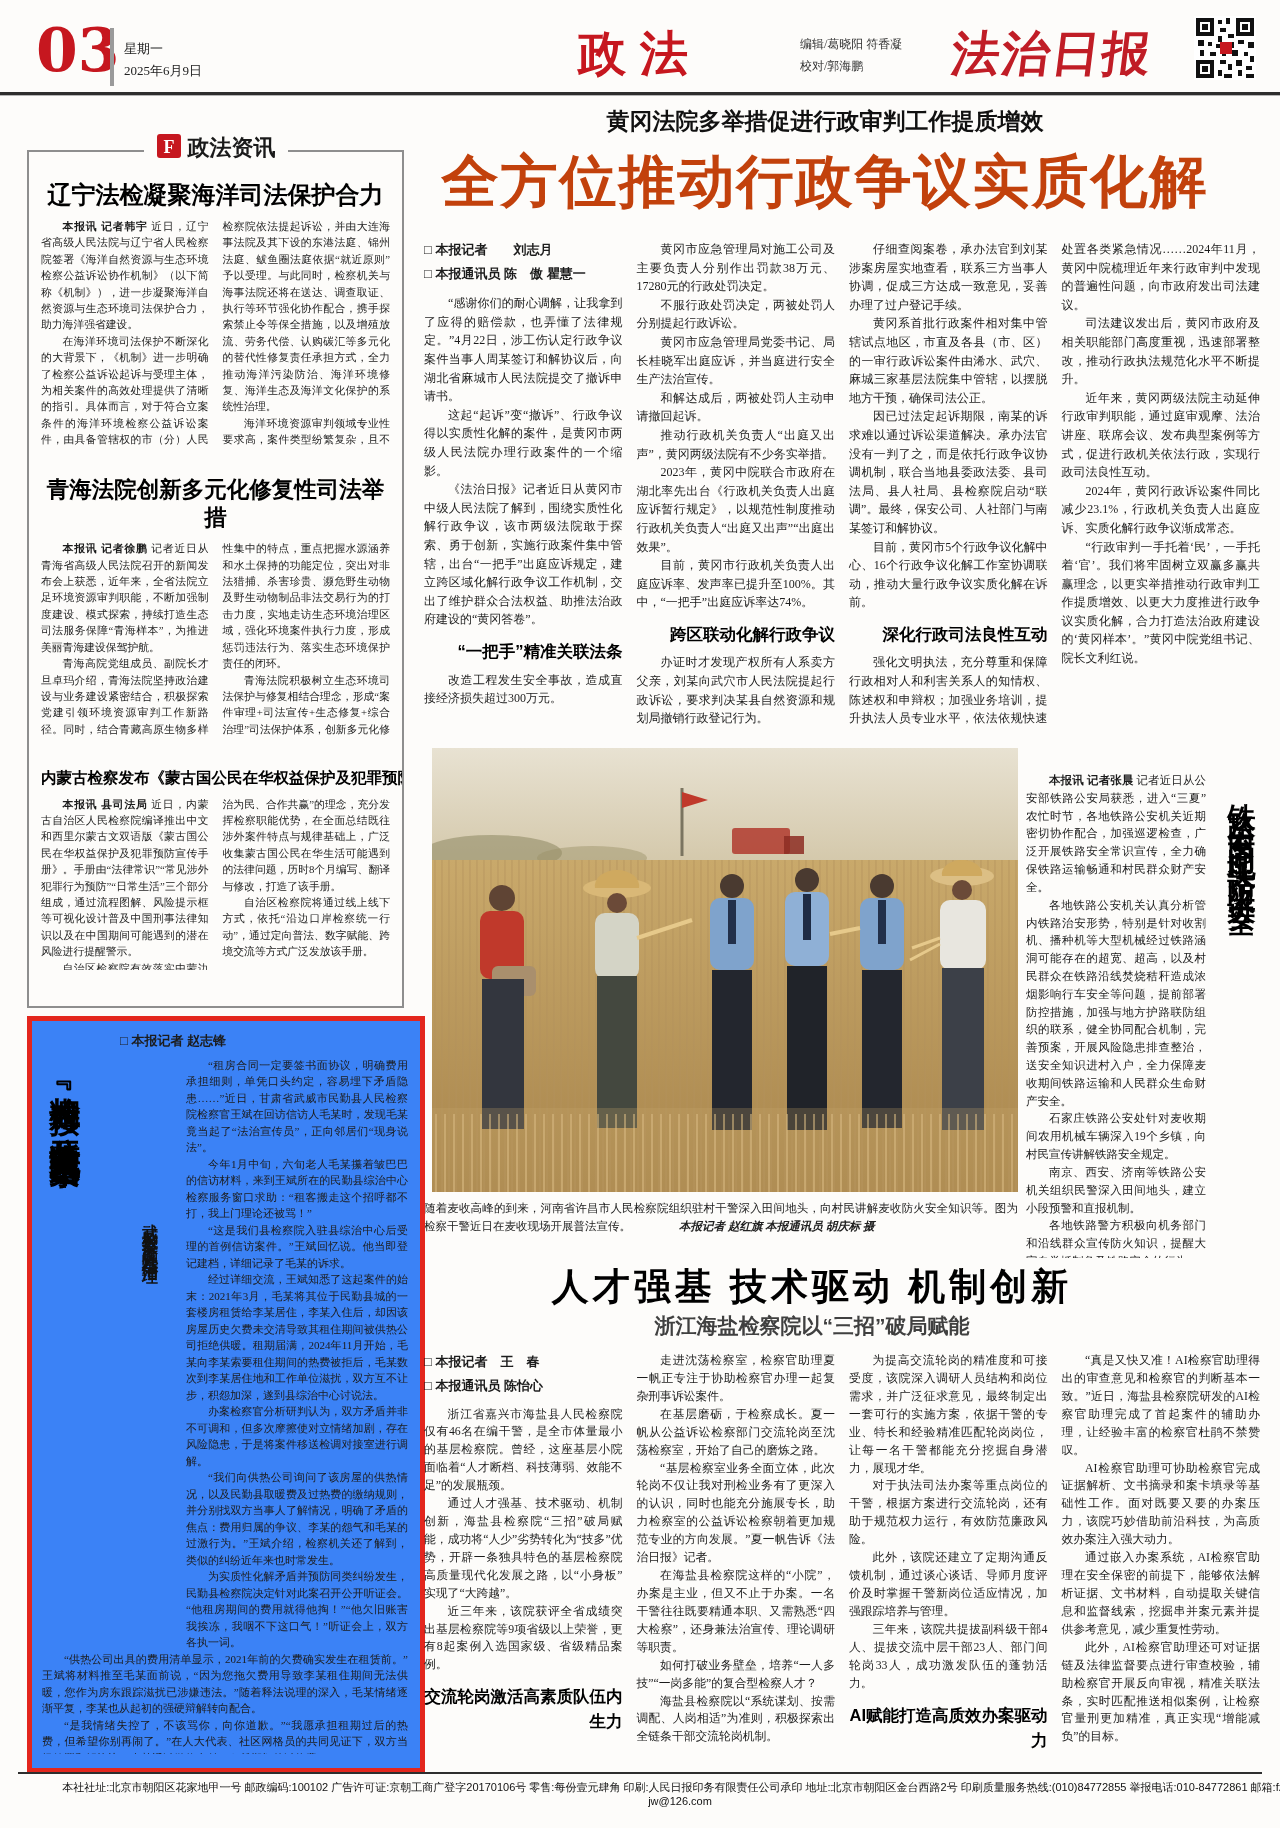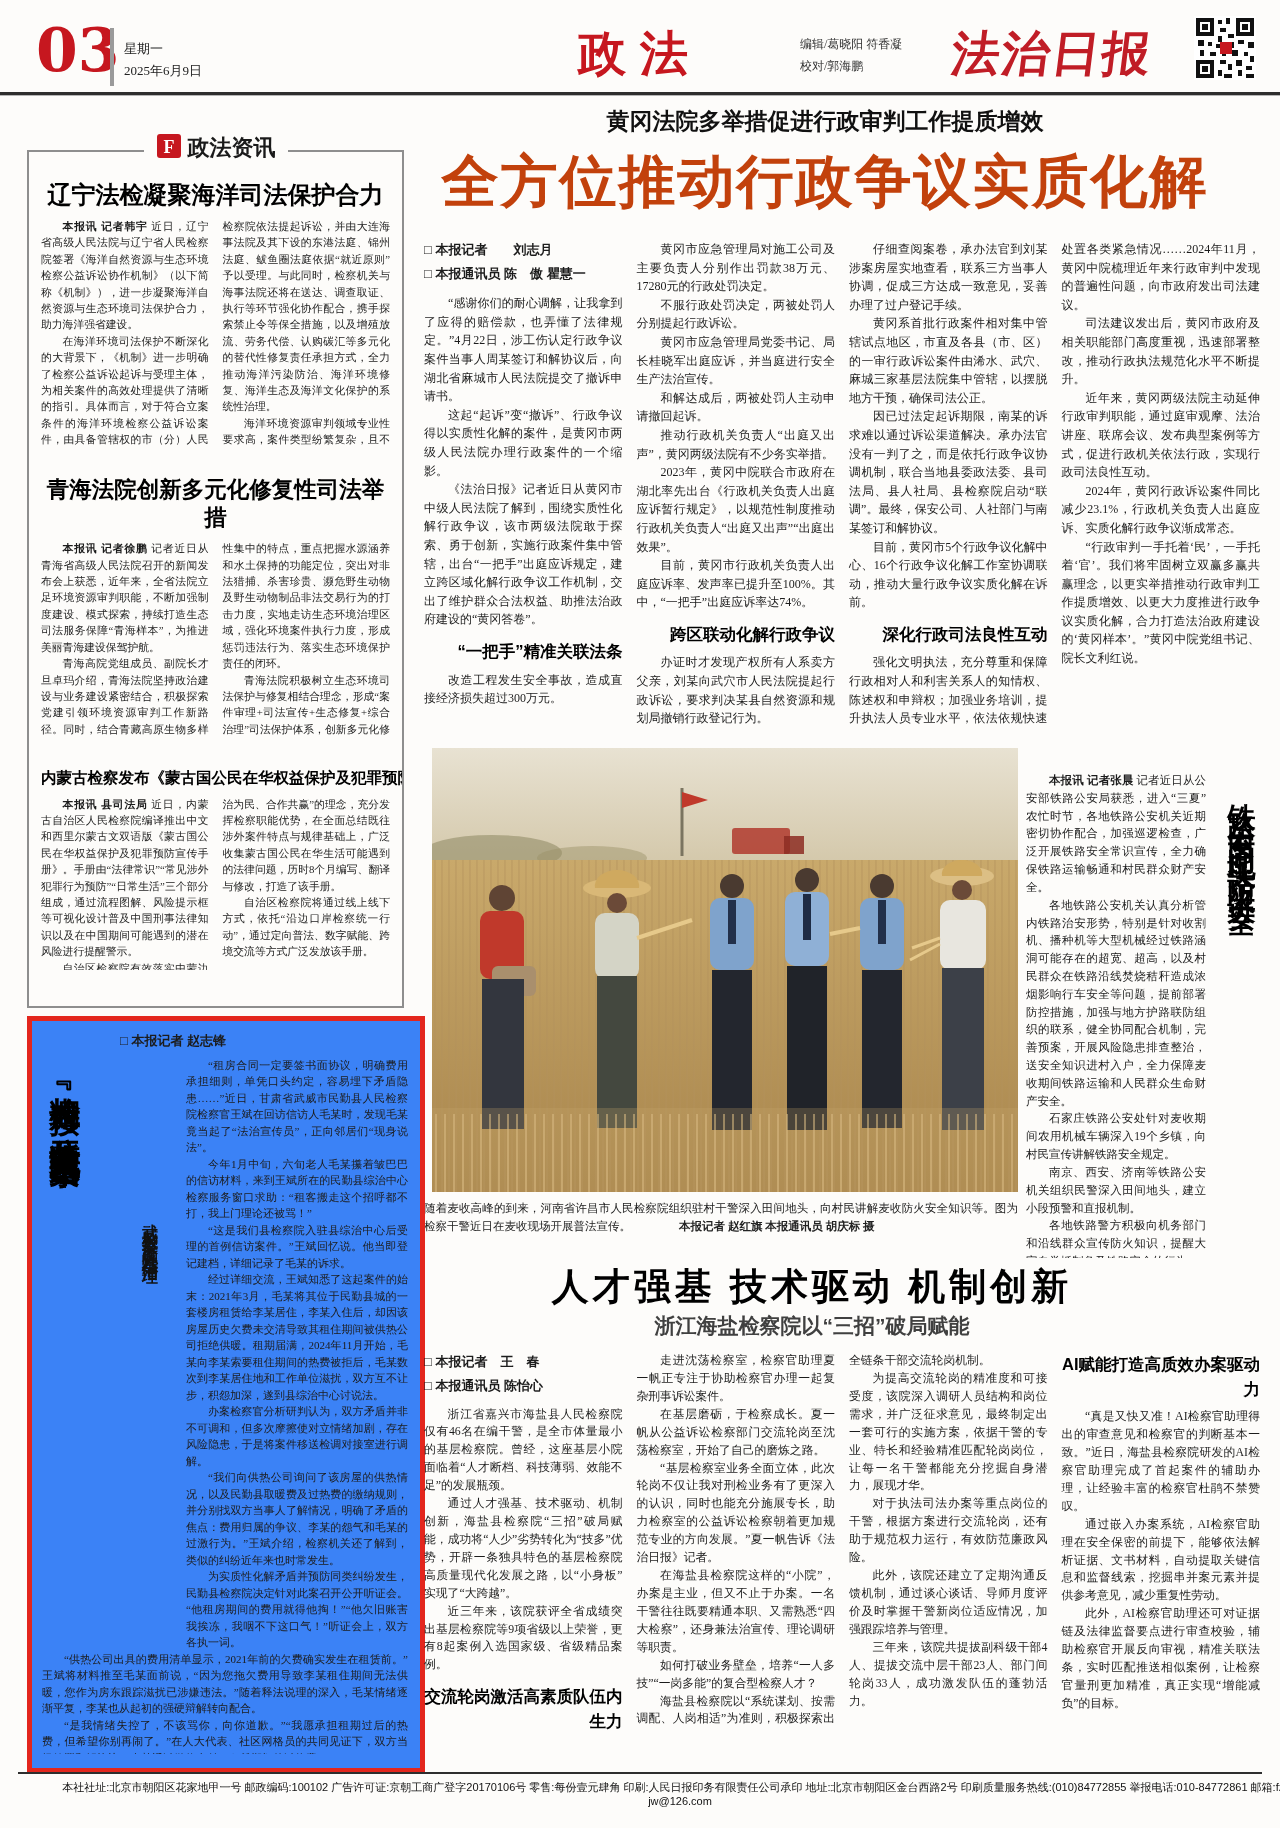--- a/index.html
+++ b/index.html
@@ -37,21 +37,21 @@
   .kicker{position:absolute;left:390px;top:106px;width:870px;text-align:center;font-size:23px;font-weight:bold;font-family:"Liberation Sans",sans-serif;color:#111;}
   .bigtitle{position:absolute;left:390px;top:144px;width:870px;text-align:center;font-size:57px;font-weight:900;font-family:"Liberation Sans",sans-serif;letter-spacing:2px;color:#c2410c;}
   .mainbody{position:absolute;left:424px;top:240px;width:836px;height:502px;column-count:4;column-gap:14px;font-size:12px;line-height:1.55;overflow:hidden;}
   .byline{font-weight:bold;font-family:"Liberation Sans",sans-serif;font-size:13px;margin:0 0 4px 0;text-indent:0;}
   .subhead{font-family:"Liberation Sans",sans-serif;font-weight:bold;font-size:16.5px;text-align:right;margin:10px 0 6px;break-inside:avoid;color:#000;}
   .bylines{margin-bottom:10px;}
 
   
   .photo{position:absolute;left:432px;top:748px;width:586px;height:444px;}
   .caption{position:absolute;left:424px;top:1200px;width:594px;font-size:11.5px;line-height:1.55;text-align:justify;color:#222;}
-  .credit{font-weight:bold;padding-left:48px;white-space:nowrap;}
+  .credit{font-weight:bold;padding-left:48px;white-space:nowrap;font-style:italic;}
 
   
   .rail{position:absolute;left:1026px;top:772px;width:234px;height:486px;}
   .rail-body{position:absolute;left:0;top:0;width:180px;height:486px;font-size:11.5px;line-height:1.55;overflow:hidden;}
   .rail-vtitle{position:absolute;right:0;top:10px;writing-mode:vertical-rl;font-family:"Liberation Sans",sans-serif;font-weight:bold;font-size:28px;letter-spacing:8px;color:#000;height:470px;}
 
   
   .wbox{position:absolute;left:27px;top:1016px;width:398px;height:757px;border:5px solid #e3261d;box-sizing:border-box;background:#3b82f6;}
   .wbox-inner{padding:8px 12px 6px 10px;height:733px;box-sizing:border-box;overflow:hidden;font-size:11px;line-height:1.5;}
   .w-byline{font-weight:bold;font-family:"Liberation Sans",sans-serif;font-size:13px;margin:2px 0 6px 78px;}
@@ -351,20 +351,21 @@
         <p class="para">如何打破业务壁垒，培养“一人多技”“一岗多能”的复合型检察人才？</p>
         <p class="para">海盐县检察院以“系统谋划、按需调配、人岗相适”为准则，积极探索出全链条干部交流轮岗机制。</p>
         <p class="para">为提高交流轮岗的精准度和可接受度，该院深入调研人员结构和岗位需求，并广泛征求意见，最终制定出一套可行的实施方案，依据干警的专业、特长和经验精准匹配轮岗岗位，让每一名干警都能充分挖掘自身潜力，展现才华。</p>
         <p class="para">对于执法司法办案等重点岗位的干警，根据方案进行交流轮岗，还有助于规范权力运行，有效防范廉政风险。</p>
         <p class="para">此外，该院还建立了定期沟通反馈机制，通过谈心谈话、导师月度评价及时掌握干警新岗位适应情况，加强跟踪培养与管理。</p>
         <p class="para">三年来，该院共提拔副科级干部4人、提拔交流中层干部23人、部门间轮岗33人，成功激发队伍的蓬勃活力。</p>
       </div>
     <h3 class="subhead">AI赋能打造高质效办案驱动力</h3>
     <div>
         <p class="para">“真是又快又准！AI检察官助理得出的审查意见和检察官的判断基本一致。”近日，海盐县检察院研发的AI检察官助理完成了首起案件的辅助办理，让经验丰富的检察官杜鹃不禁赞叹。</p>
+        <p class="para">AI检察官助理可协助检察官完成证据解析、文书摘录和案卡填录等基础性工作。面对既要又要的办案压力，该院巧妙借助前沿科技，为高质效办案注入强大动力。</p>
         <p class="para">通过嵌入办案系统，AI检察官助理在安全保密的前提下，能够依法解析证据、文书材料，自动提取关键信息和监督线索，挖掘串并案元素并提供参考意见，减少重复性劳动。</p>
         <p class="para">此外，AI检察官助理还可对证据链及法律监督要点进行审查校验，辅助检察官开展反向审视，精准关联法条，实时匹配推送相似案例，让检察官量刑更加精准，真正实现“增能减负”的目标。</p>
       </div>
 
   </div>
 
   <div class="foot-rule"></div>
   <div class="footer">本社社址:北京市朝阳区花家地甲一号 邮政编码:100102 广告许可证:京朝工商广登字20170106号 零售:每份壹元肆角 印刷:人民日报印务有限责任公司承印 地址:北京市朝阳区金台西路2号 印刷质量服务热线:(010)84772855 举报电话:010-84772861 邮箱:fzrb-jw@126.com</div>
 
 </div>

